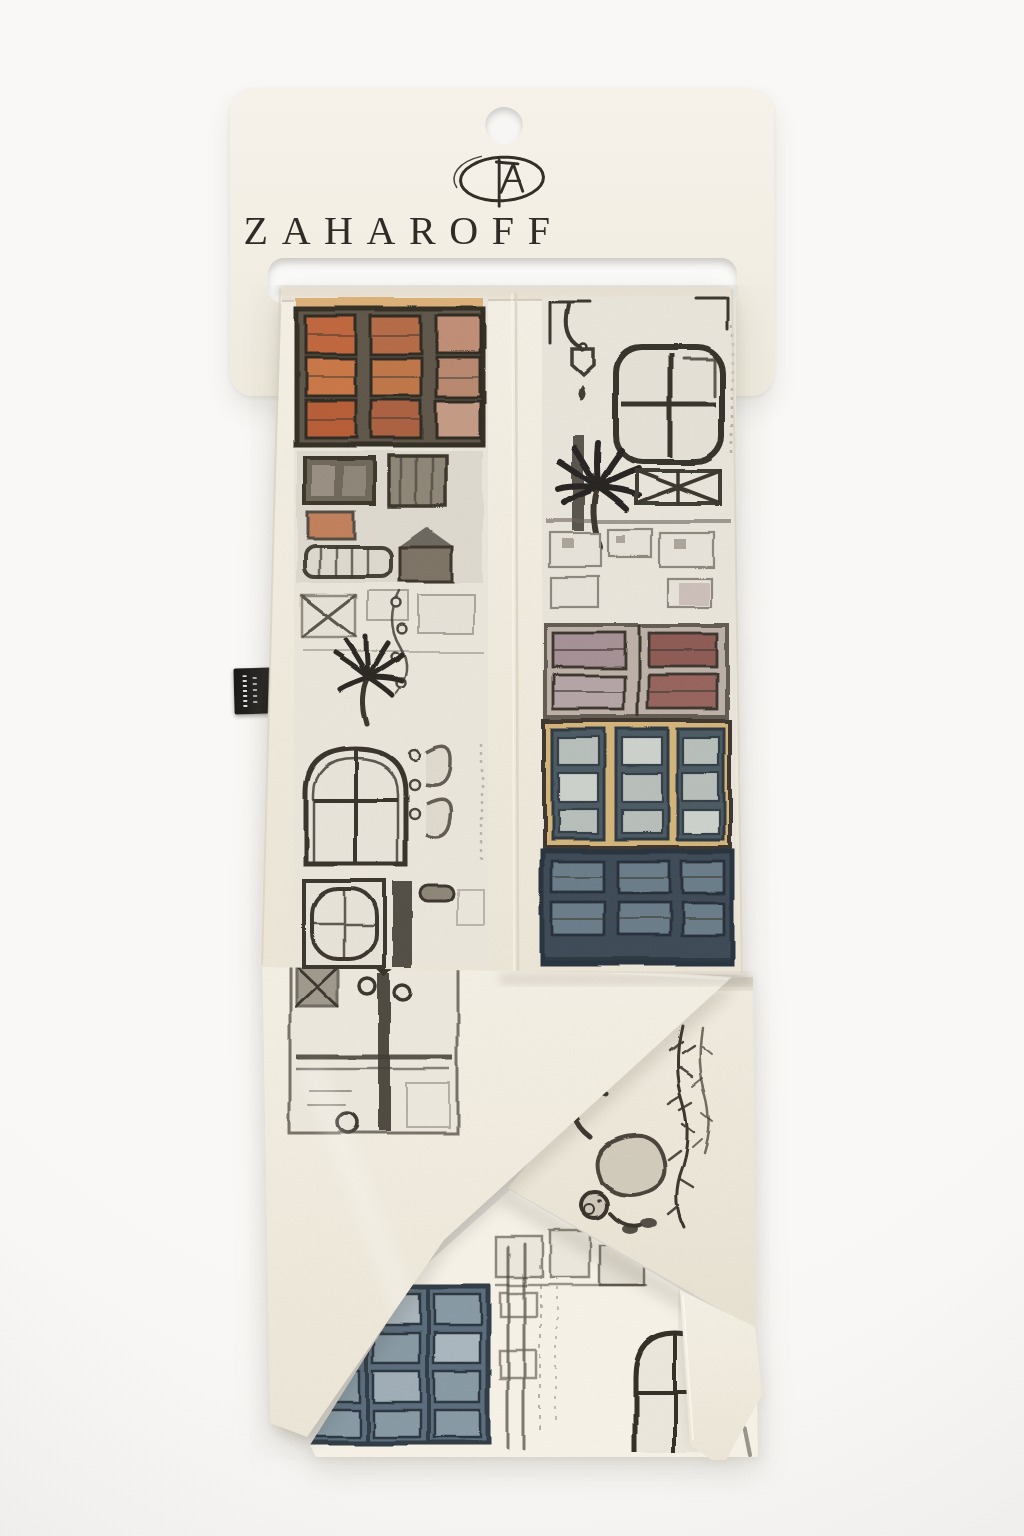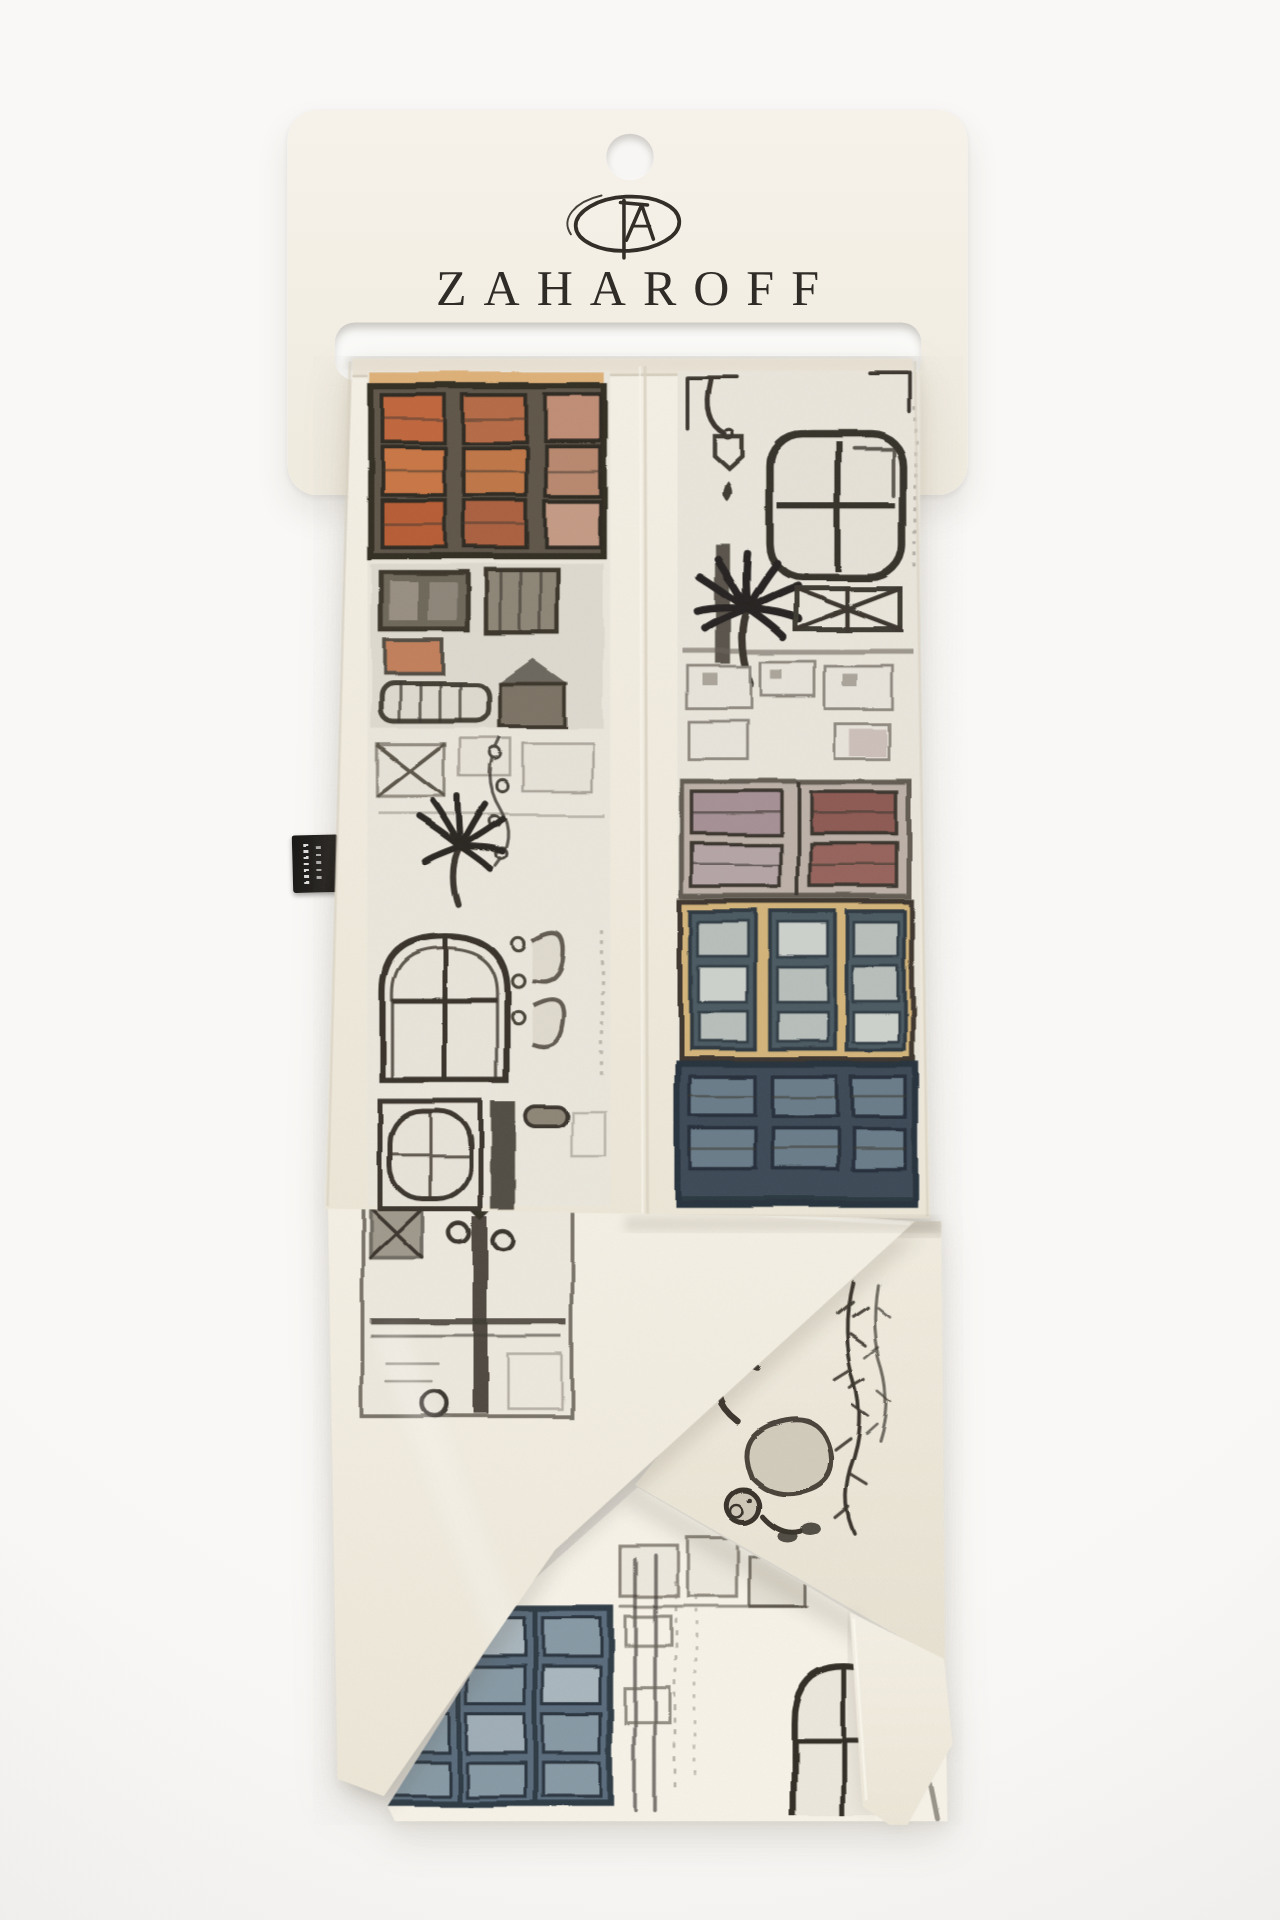--- a/index.html
+++ b/index.html
@@ -12,21 +12,21 @@
   
   .card{position:absolute;left:230px;top:88px;width:544px;height:308px;
         background:linear-gradient(180deg,#f6f2ea,#f0ebdf 90%);
         border-radius:24px;
         box-shadow:0 2px 4px rgba(80,65,45,.08), 0 14px 26px rgba(80,65,45,.10);
         z-index:1;}
   .hang-hole{position:absolute;left:255px;top:19px;width:38px;height:37px;border-radius:50%;
         background:#f7f6f4;
         box-shadow:inset 0 4px 6px rgba(60,50,35,.22), inset 0 -1px 2px rgba(255,255,255,.85);}
   .logo-wrap{position:absolute;left:50%;top:58px;transform:translateX(-50%);width:130px;height:66px;}
-  .brand{position:absolute;left:0;right:0;top:119px;text-align:center;
+  .brand{position:absolute;left:0;right:0;top:119px;text-align:left;
         font-family:"Liberation Serif", serif;font-size:40px;font-weight:500;
         letter-spacing:.34em;text-indent:.34em;color:#2f2b26;}
   .slot{position:absolute;left:38px;top:170px;width:469px;height:46px;border-radius:16px;
         background:#fafaf8;
         box-shadow:inset 0 6px 8px -2px rgba(60,50,35,.28), inset 0 -2px 3px rgba(255,255,255,.7);}
 
   
   .care-label{position:absolute;left:234px;top:668px;width:37px;height:46px;z-index:2;
         background:linear-gradient(100deg,#1c1a18,#262422 70%,#151312);
         border-radius:2px;transform:rotate(-1.5deg);

